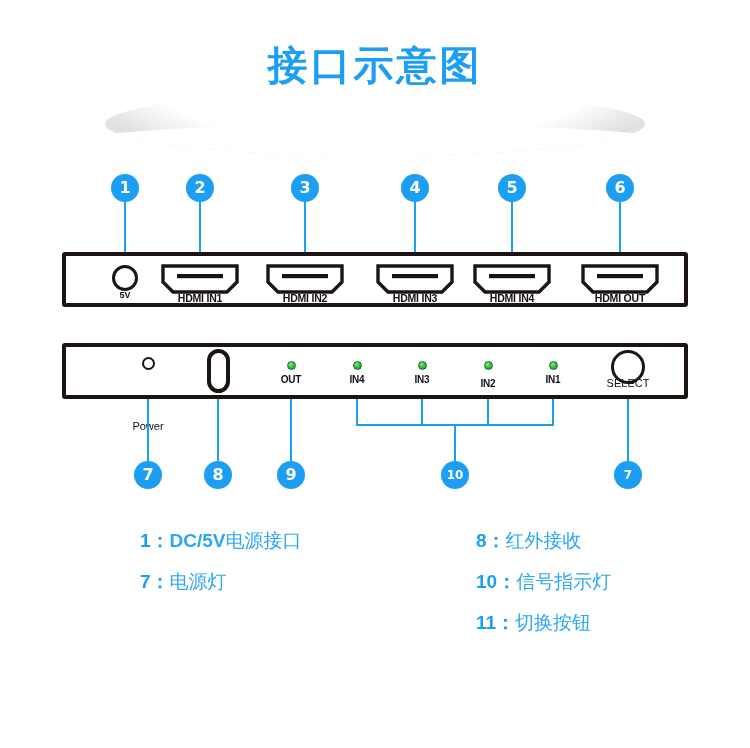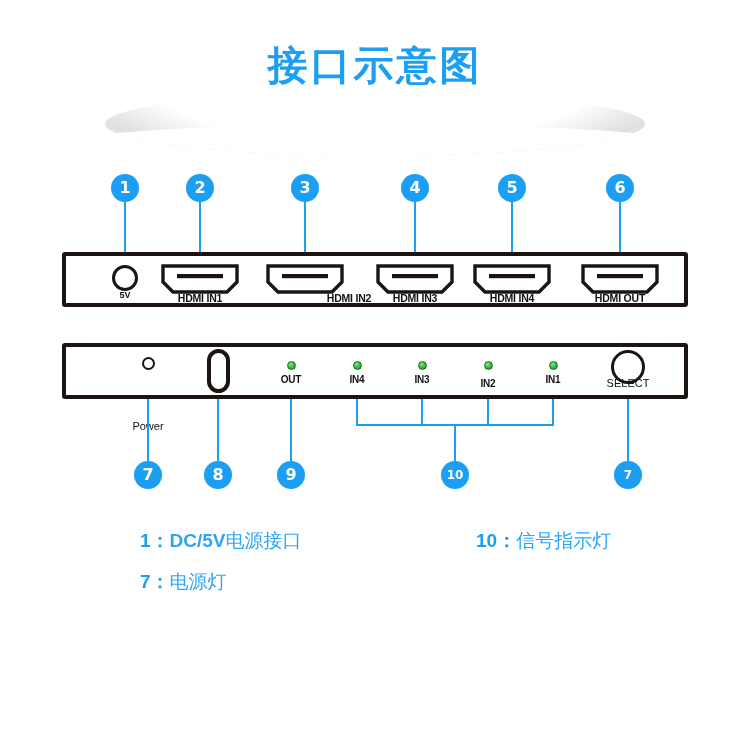--- a/index.html
+++ b/index.html
@@ -258,21 +258,21 @@
   </svg>
 </div>
 <div class="port-label" style="left:200px; top:292px;">HDMI IN1</div>
 
 <div class="hdmi-port" style="left:266px; top:264px;">
   <svg width="78" height="30" viewBox="0 0 78 30">
     <path d="M2 2 H76 V18 L66 28 H12 L2 18 Z" fill="none" stroke="#1b1410" stroke-width="3.4" stroke-linejoin="miter"></path>
     <rect x="16" y="10" width="46" height="4.2" fill="#1b1410"></rect>
   </svg>
 </div>
-<div class="port-label" style="left:305px; top:292px;margin-left:44px;">HDMI IN2</div>
+<div class="port-label" style="left:305px; top:292px;">HDMI IN2</div>
 
 <div class="hdmi-port" style="left:376px; top:264px;">
   <svg width="78" height="30" viewBox="0 0 78 30">
     <path d="M2 2 H76 V18 L66 28 H12 L2 18 Z" fill="none" stroke="#1b1410" stroke-width="3.4" stroke-linejoin="miter"></path>
     <rect x="16" y="10" width="46" height="4.2" fill="#1b1410"></rect>
   </svg>
 </div>
 <div class="port-label" style="left:415px; top:292px;">HDMI IN3</div>
 
 <div class="hdmi-port" style="left:473px; top:264px;">
@@ -343,16 +343,22 @@
     <div class="legend-item">
       <span class="legend-num">1：</span><span class="legend-text"><span class="latin">DC/5V</span><span>电源接口</span></span>
     </div>
     <div class="legend-item">
       <span class="legend-num">7：</span><span class="legend-text"><span class="latin"></span><span>电源灯</span></span>
     </div>
   </div>
 
   <div class="legend-col" id="legend-col-right">
     <div class="legend-item">
+      <span class="legend-num">8：</span><span class="legend-text"><span class="latin"></span><span>红外接收</span></span>
+    </div>
+    <div class="legend-item">
       <span class="legend-num">10：</span><span class="legend-text"><span class="latin"></span><span>信号指示灯</span></span>
     </div>
+    <div class="legend-item">
+      <span class="legend-num">11：</span><span class="legend-text"><span class="latin"></span><span>切换按钮</span></span>
+    </div>
   </div>
 </div>
 
 </body></html>

